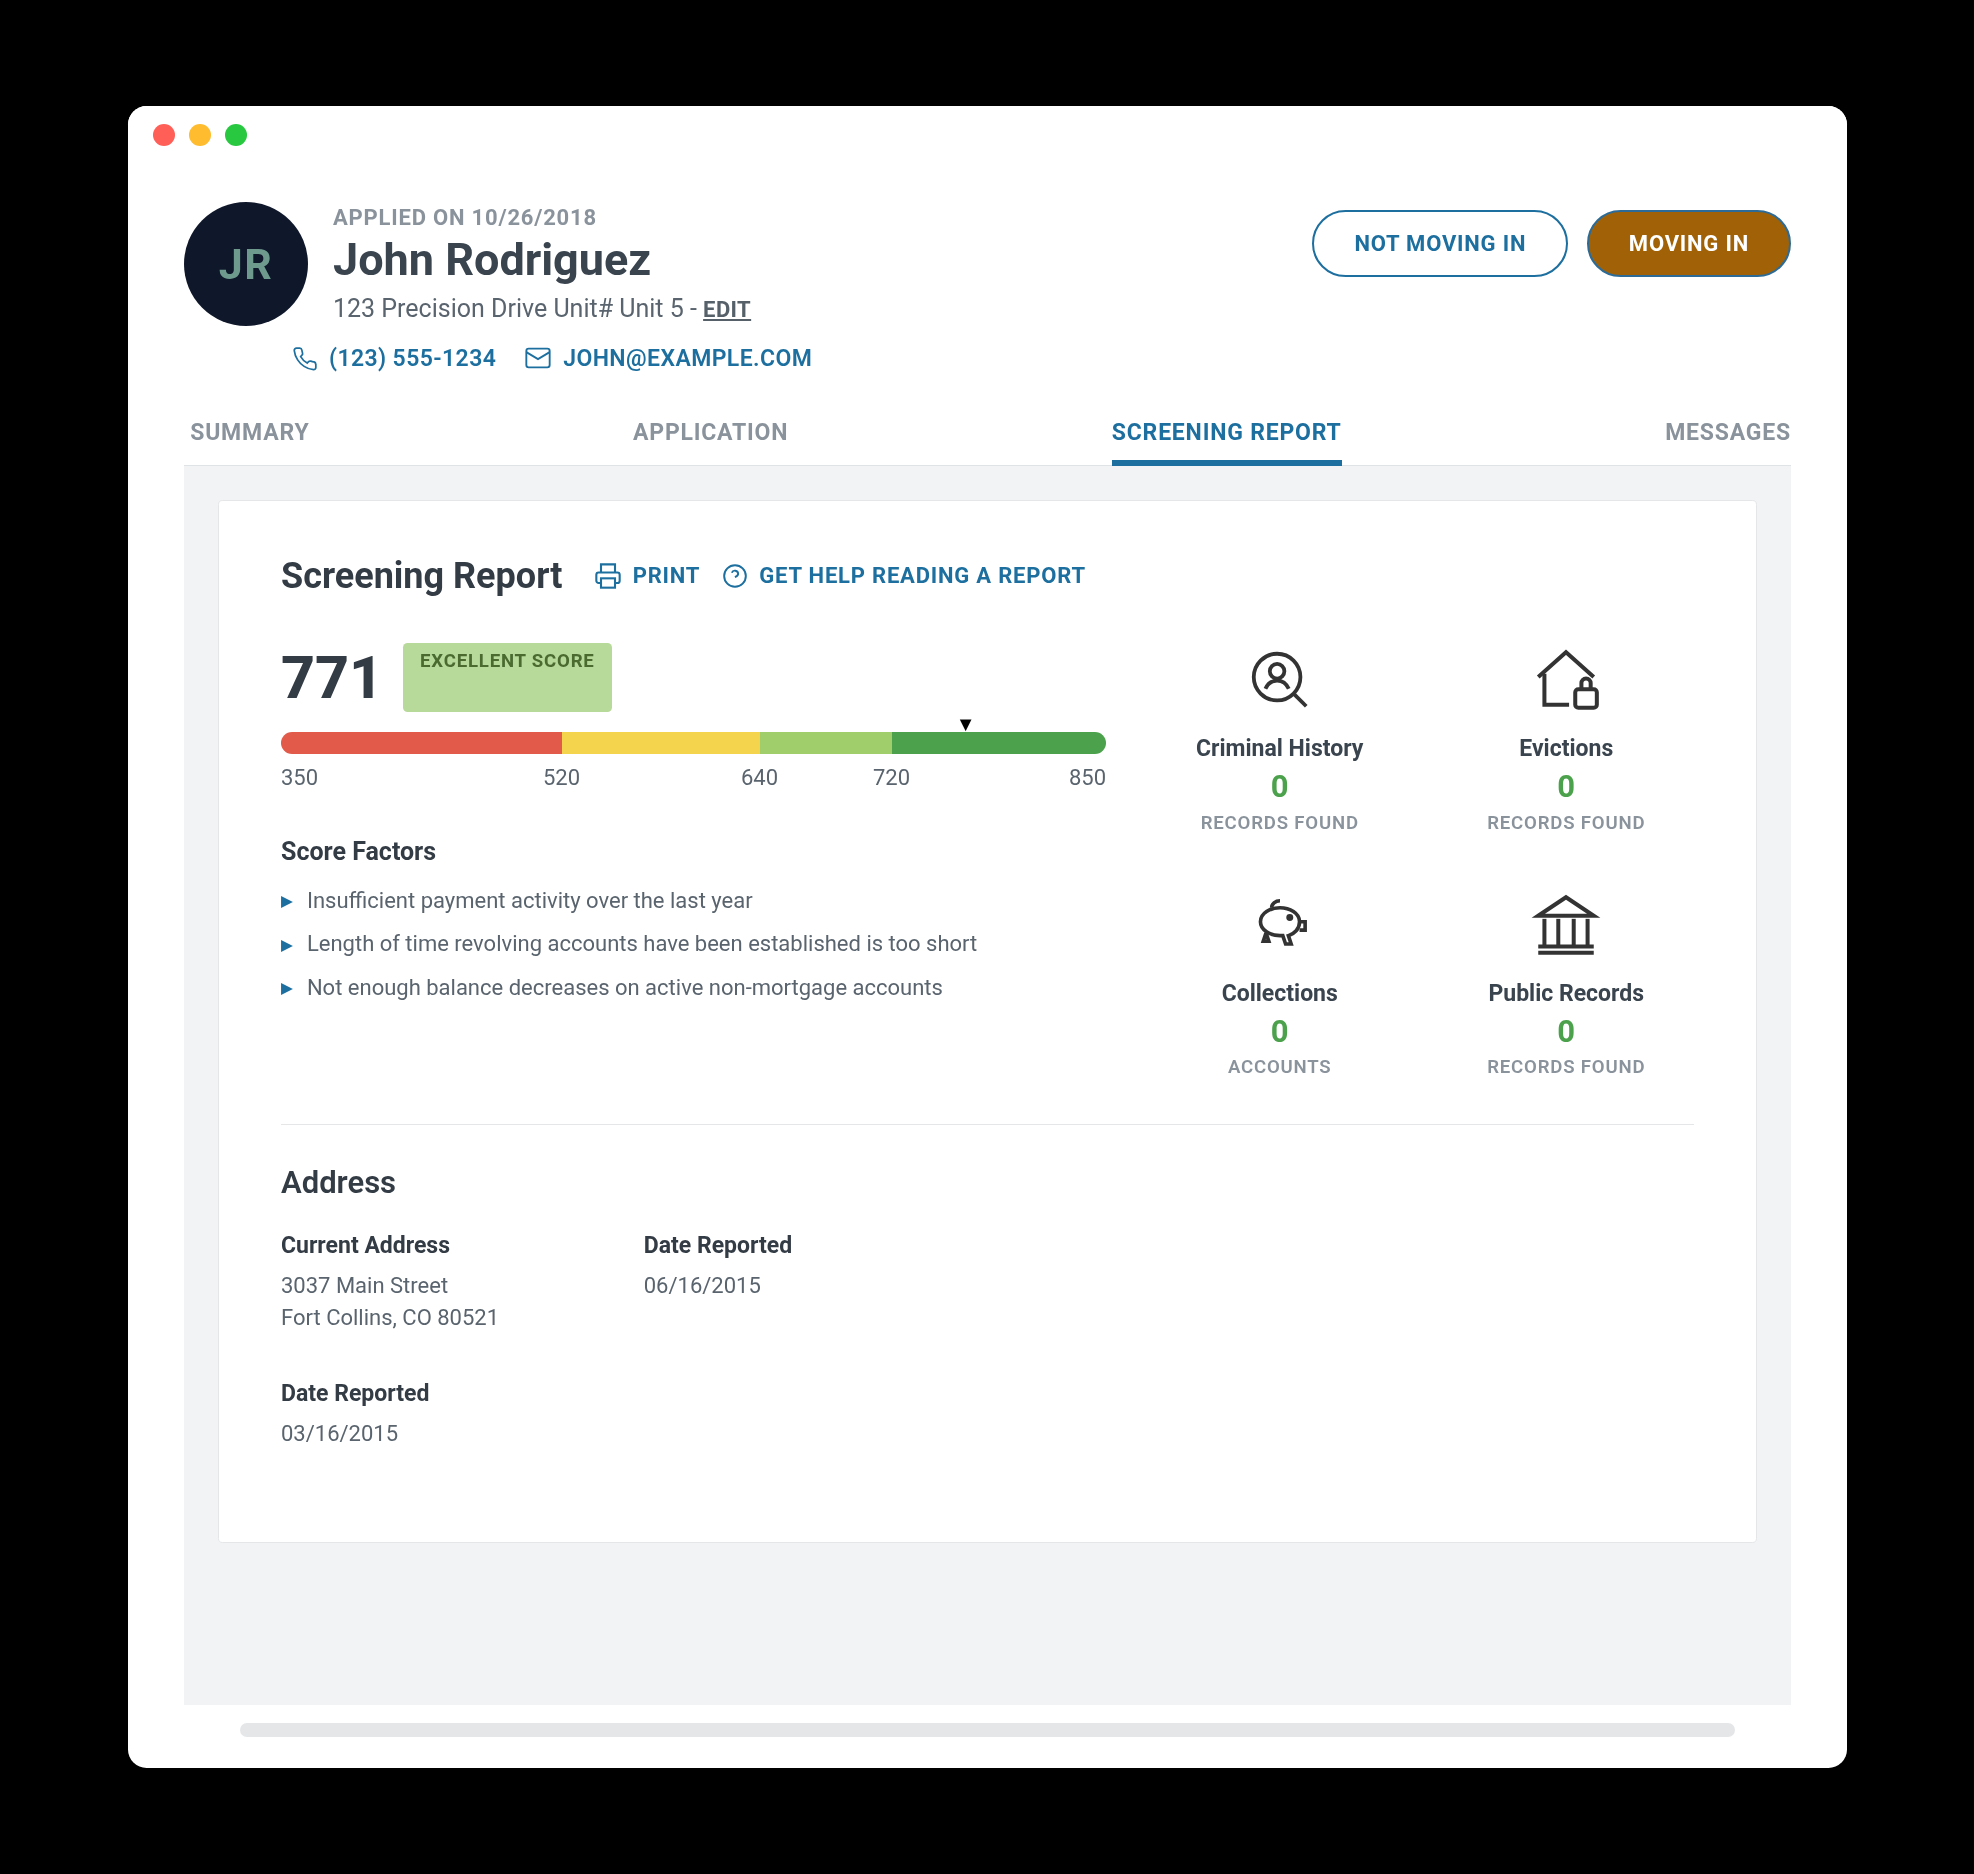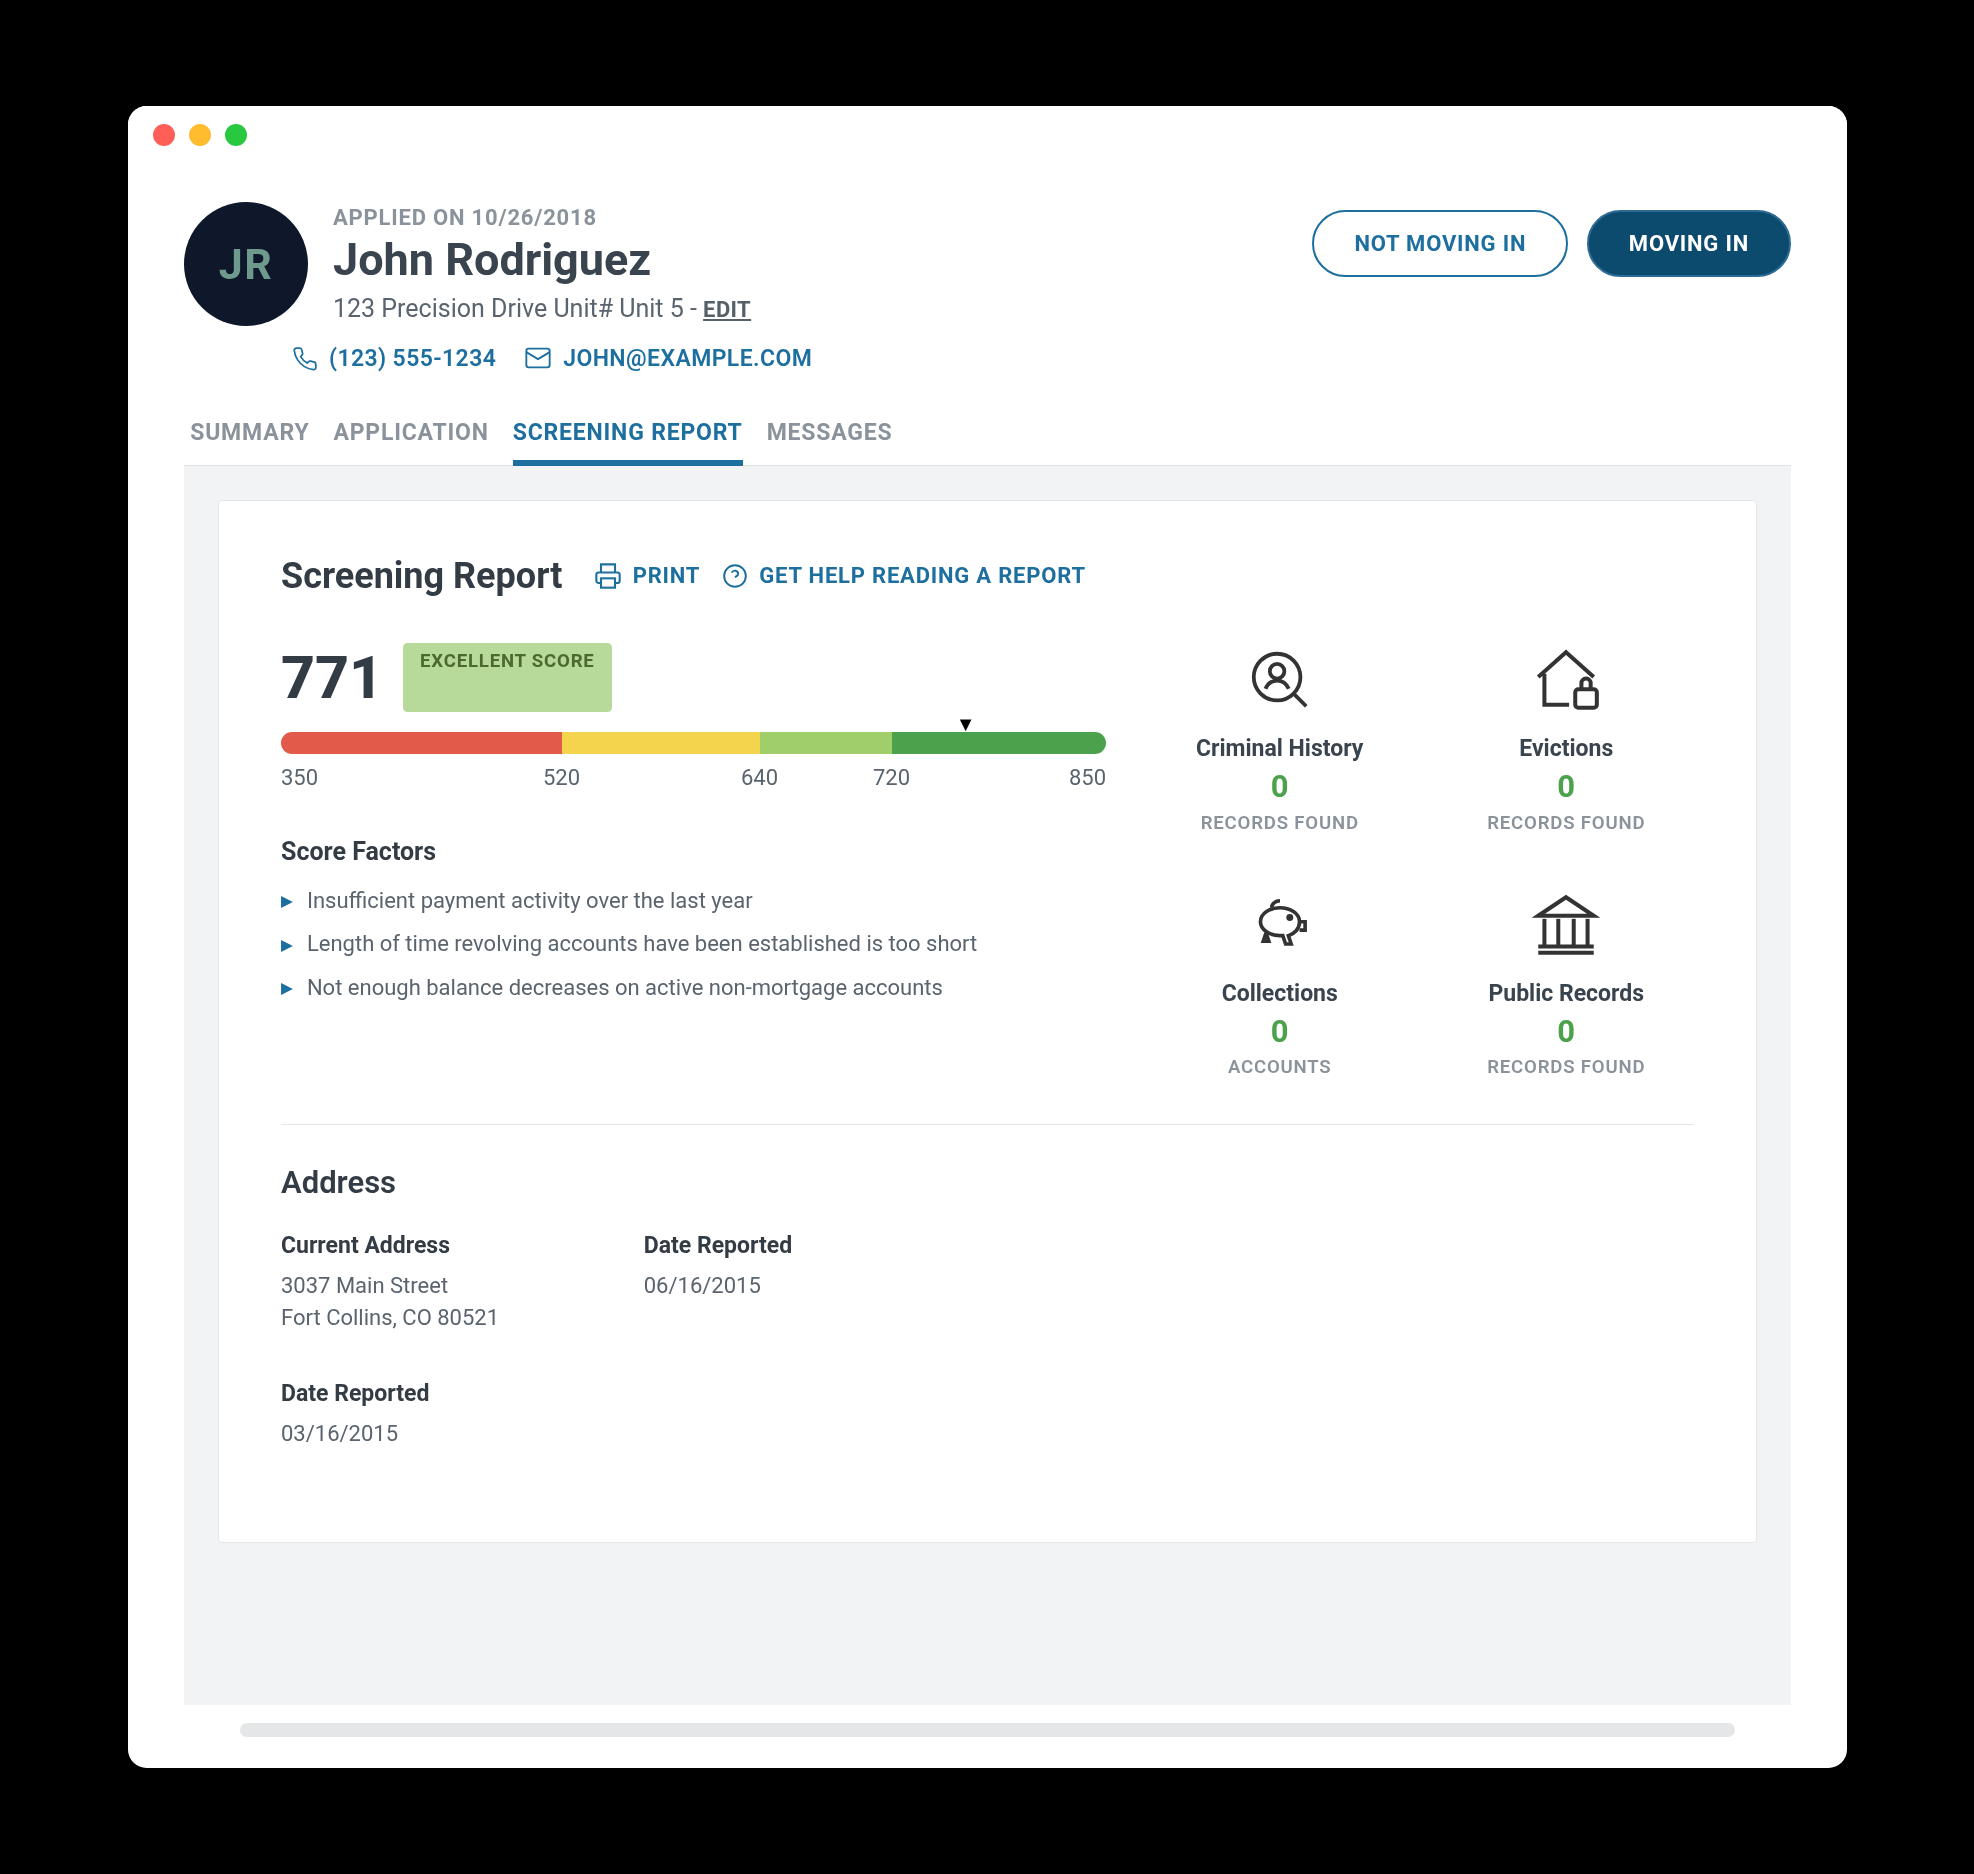--- a/index.html
+++ b/index.html
@@ -90,40 +90,41 @@
     justify-content: center;
     cursor: pointer;
     user-select: none;
   }
   .btn-outline {
     border: 2.3px solid #1d6f9f;
     color: #1d6f9f;
     background: #fff;
   }
   .btn-solid {
-    background: #0c4a6e;
+    background: #a16207;
     color: #fff;
     border: 2.3px solid #2d6b96;
   }
   .contact-row {
     display: flex;
     align-items: center;
     gap: 28px;
     margin: 15.5px 0 31px 108px;
     font-size: 23px;
     color: #1d6f9f;
     font-weight: 600;
     letter-spacing: 0.4px;
   }
   .contact-item { display: flex; align-items: flex-end; gap: 11px; }
   .tabs {
     display: flex;
-    gap: 24px;
+    gap: 50px;
     border-bottom: 1.5px solid #e0e3e6;
     padding-left: 6.2px;
+    justify-content: space-between;
   }
   .tab {
     font-size: 23px;
     font-weight: 700;
     letter-spacing: 0.8px;
     color: #8a939c;
     padding: 15.5px 0 18.6px;
     cursor: pointer;
     position: relative;
   }

